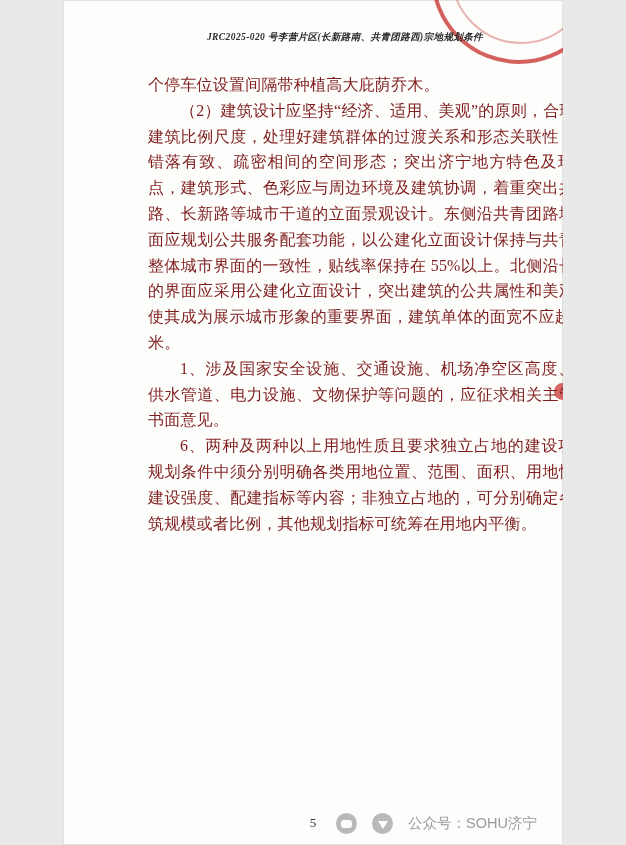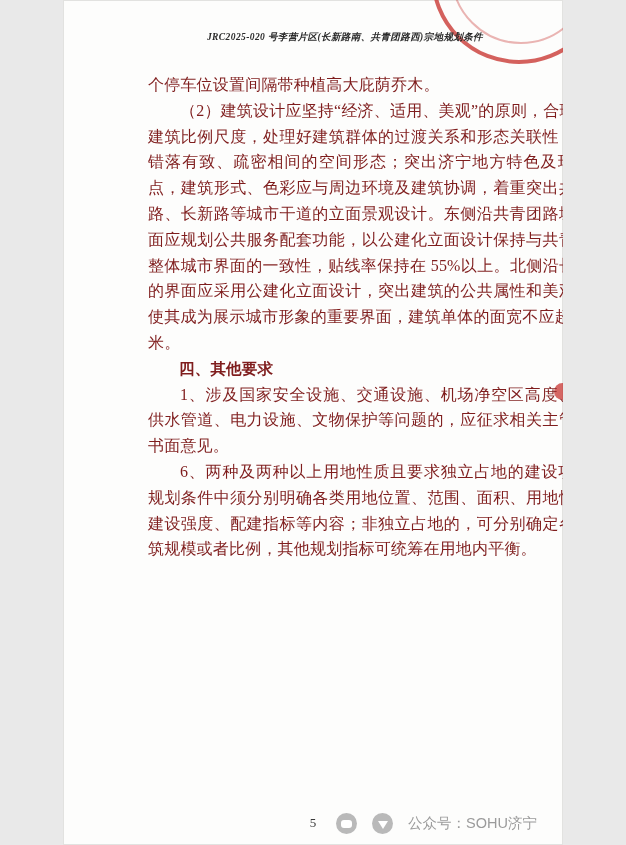--- a/index.html
+++ b/index.html
@@ -139,21 +139,20 @@
   <div class="seal-top-inner"></div>
   <div class="seal-fragment"></div>
 
   <div class="header">
     <span>JRC2025-020 号李营片区(长新路南、共青团路西)宗地规划条件</span>
   </div>
 
   <div class="doc-body">
     <p class="para no-indent">个停车位设置间隔带种植高大庇荫乔木。</p>
     <p class="para">（2）建筑设计应坚持“经济、适用、美观”的原则，合理确定建筑比例尺度，处理好建筑群体的过渡关系和形态关联性，构筑错落有致、疏密相间的空间形态；突出济宁地方特色及环境特点，建筑形式、色彩应与周边环境及建筑协调，着重突出共青团路、长新路等城市干道的立面景观设计。东侧沿共青团路城市界面应规划公共服务配套功能，以公建化立面设计保持与共青团路整体城市界面的一致性，贴线率保持在 55%以上。北侧沿长新路的界面应采用公建化立面设计，突出建筑的公共属性和美观性，使其成为展示城市形象的重要界面，建筑单体的面宽不应超过 60 米。</p>
-    <p class="para heading">四、其他要求</p>
     <p class="para">1、涉及国家安全设施、交通设施、机场净空区高度、燃气供水管道、电力设施、文物保护等问题的，应征求相关主管部门书面意见。</p>
     <p class="para">6、两种及两种以上用地性质且要求独立占地的建设项目，规划条件中须分别明确各类用地位置、范围、面积、用地性质、建设强度、配建指标等内容；非独立占地的，可分别确定各类建筑规模或者比例，其他规划指标可统筹在用地内平衡。</p>
 
   </div>
 
   <div class="footer">
     <span class="page-num">5</span>
     <div class="watermark">
       <span class="wm-icon">
           <span class="bubble"></span>

